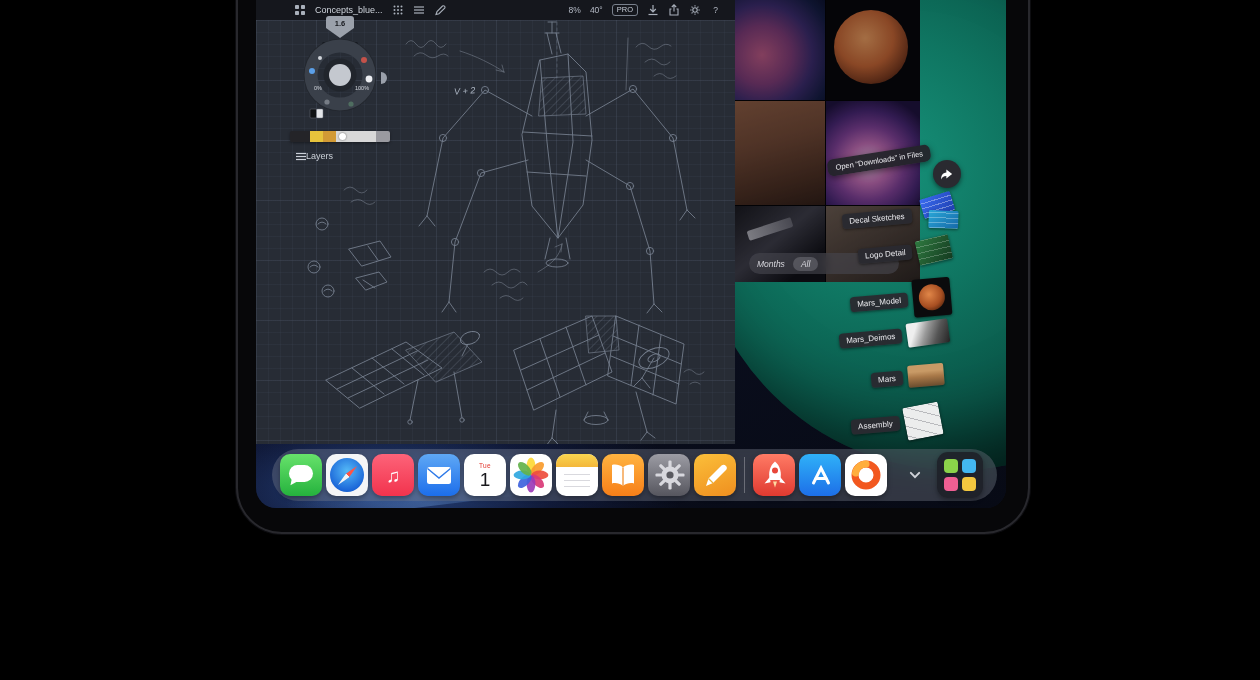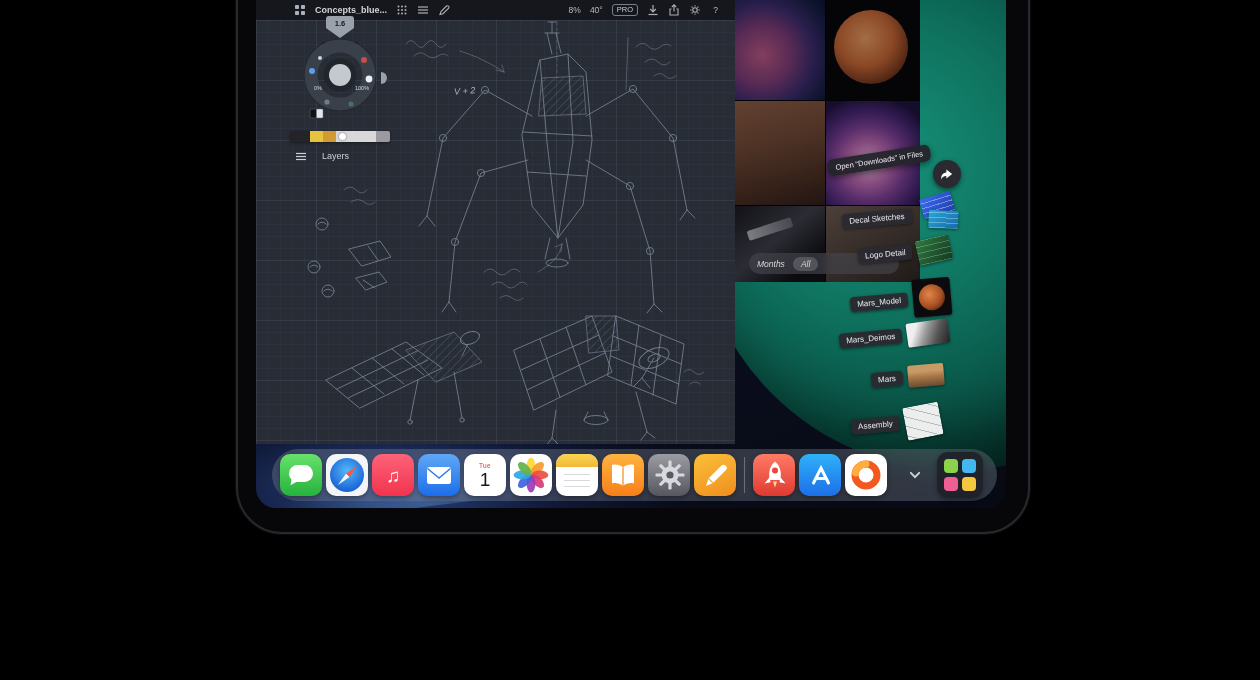--- a/index.html
+++ b/index.html
@@ -20,21 +20,21 @@
   .streak{position:absolute;left:-30px;bottom:-20px;width:460px;height:150px;
           background:radial-gradient(ellipse at 35% 75%,rgba(70,125,230,.5) 0%,rgba(40,70,160,.22) 40%,transparent 70%);}
   .streak2{position:absolute;left:30px;bottom:4px;width:320px;height:40px;transform:rotate(-7deg);
           background:linear-gradient(95deg,transparent 0%,rgba(130,185,255,.28) 45%,transparent 85%);}
 
   
   .concepts{position:absolute;left:0;top:0;width:479px;height:444px;background:#262b34;z-index:2;}
   .cbar{height:20px;background:#15171d;display:flex;align-items:center;gap:9px;
         padding:0 14px 0 38px;font-size:9px;color:#bac0cb;box-sizing:border-box;}
   .cbar .spacer{flex:1;}
-  .ctitle{color:#cfd4dc;font-size:9px;white-space:nowrap;font-weight:bold;}
+  .ctitle{color:#cfd4dc;font-size:9px;white-space:nowrap;}
   .tb-ic{display:inline-flex;align-items:center;}
   .tb-ic svg{display:block;}
   .meta{font-size:8.5px;color:#b4bac5;}
   .pro{font-size:7.5px;color:#c6ccd6;border:1px solid #79808c;border-radius:3px;padding:1px 4px;line-height:1;}
   .help{width:11px;text-align:center;}
   .ccanvas{position:absolute;left:0;top:20px;right:0;bottom:0;background-color:#272c35;
     background-image:
       linear-gradient(rgba(160,180,210,0.07) 1px,transparent 1px),
       linear-gradient(90deg,rgba(160,180,210,0.07) 1px,transparent 1px),
       linear-gradient(rgba(160,180,210,0.045) 1px,transparent 1px),
@@ -45,21 +45,21 @@
          font-size:9px;color:rgba(210,220,235,.78);}
   .wheel{position:absolute;left:24px;top:13px;width:120px;height:130px;z-index:3;}
   .swatchbar{position:absolute;left:34px;top:131px;width:100px;height:11px;display:flex;
              border-radius:2px;overflow:hidden;z-index:3;box-shadow:0 1px 3px rgba(0,0,0,.4);}
   .swatchbar i{display:block;height:100%;}
   .sw1{width:20px;background:#242428;} .sw2{width:13px;background:#e6c33c;}
   .sw3{width:13px;background:#d29a35;} .sw4{width:40px;background:#d8d8d8;}
   .sw5{width:14px;background:#9a9aa0;}
   .swmark{position:absolute;left:49px;top:2px;width:7px;height:7px;border-radius:50%;
           background:#fff;box-shadow:0 0 2px rgba(0,0,0,.6);}
-  .layers{position:absolute;left:40px;top:151px;display:flex;gap:16px;align-items:center;
+  .layers{position:absolute;left:40px;top:151px;display:flex;gap:0;align-items:center;
           font-size:9px;color:#ccd1d9;z-index:3;}
 
   
   .photos{position:absolute;left:479px;top:0;width:185px;height:282px;background:#000;z-index:2;}
   .photos-grid{display:grid;grid-template-columns:90px 94px;grid-template-rows:100px 104px 76px;gap:1px;background:#000;}
   .tile{position:relative;overflow:hidden;}
   .t-nebula{background:radial-gradient(circle at 30% 55%,#b8577e,#7c3a72 35%,#3a2a68 60%,#131b3e 85%,#0a1028);}
   .t-marsglobe{background:#050505;}
   .t-marsglobe::after{content:"";position:absolute;left:8px;top:10px;width:74px;height:74px;border-radius:50%;
       background:radial-gradient(circle at 42% 38%,#e79a5a,#c2632f 45%,#7c3a1a 70%,#3a1708 88%,#1a0a04);}

